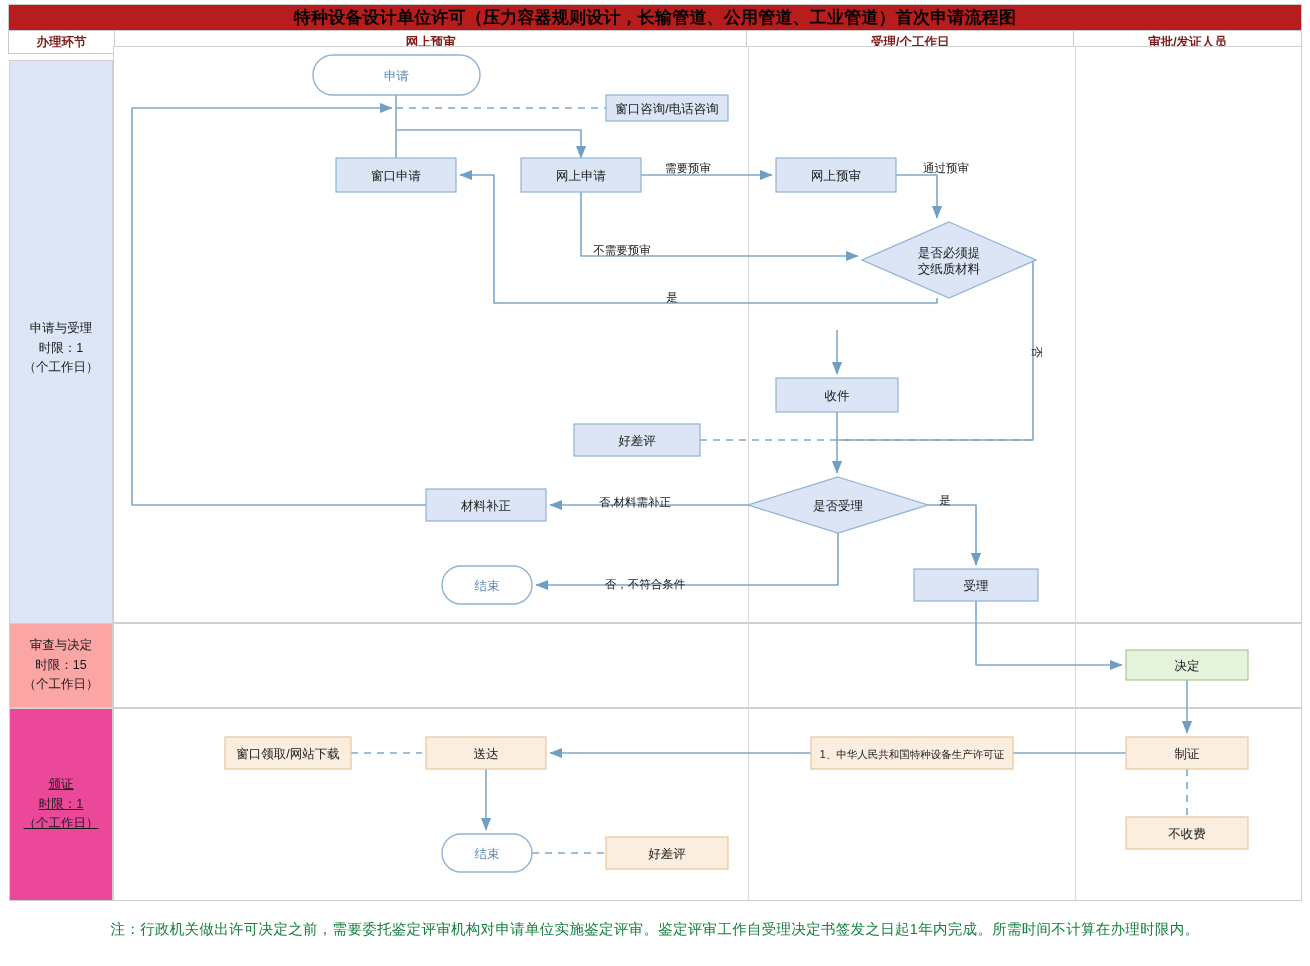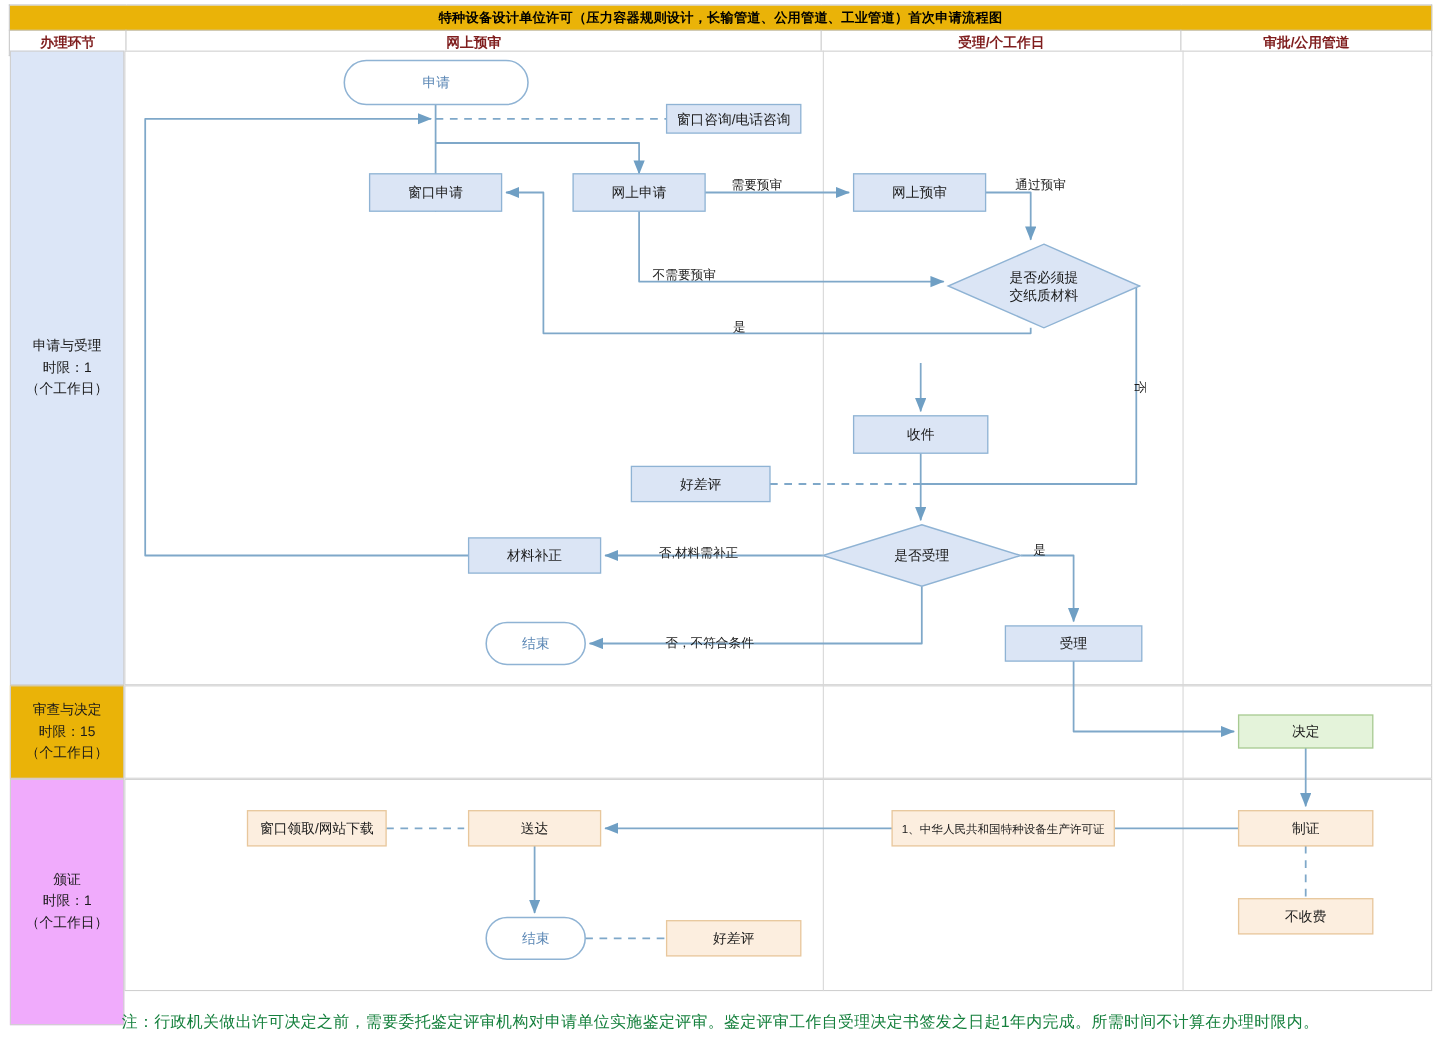--- a/index.html
+++ b/index.html
@@ -4,21 +4,21 @@
 <style>
   html,body{margin:0;padding:0;background:#ffffff;}
   body{font-family:"Liberation Sans","DejaVu Sans",sans-serif;}
   #page{position:relative;width:1310px;height:966px;overflow:hidden;background:#fff;}
 
   
   .tbl{position:absolute;left:8px;top:4px;width:1294px;border-collapse:collapse;}
   .title-cell{
     border:1px solid #c9c9c9;
     height:20px;text-align:center;vertical-align:middle;
-    font-size:12px;font-weight:bold;color:#000;background:#eab308;
+    font-size:17px;font-weight:bold;color:#000;background:#b91c1c;
     letter-spacing:.2px;
     font-family:Liberation Serif, serif;
   }
   .hdr-cell{
     border:1px solid #c9c9c9;height:20px;text-align:center;vertical-align:middle;
     font-size:12.5px;font-weight:bold;color:#7f1d1d;background:#fff;
   }
   .lane-label{
     position:absolute;display:flex;align-items:center;justify-content:center;
     box-sizing:border-box;border:1px solid #d0d0d0;
@@ -44,36 +44,36 @@
 
   <table class="tbl">
     <tbody>
         <tr>
       <td class="title-cell" colspan="4">特种设备设计单位许可（压力容器规则设计，长输管道、公用管道、工业管道）首次申请流程图</td>
     </tr>
     <tr>
       <td class="hdr-cell" style="width:104px">办理环节</td>
       <td class="hdr-cell" style="width:636px">网上预审</td>
       <td class="hdr-cell" style="width:327px">受理/个工作日</td>
-      <td class="hdr-cell" style="width:227px">审批/公用管道</td>
+      <td class="hdr-cell" style="width:227px">审批/发证人员</td>
     </tr>
   </tbody>
     </table>
 
-  <div class="lane-label" style="left:9px;top:46px;width:104px;height:577px;background:#dce6f7;">申请与受理
+  <div class="lane-label" style="left:9px;top:60px;width:104px;height:577px;background:#dce6f7;">申请与受理
 时限：1
 （个工作日）</div>
   <div class="lane-body" style="left:113px;top:46px;width:1189px;height:577px;"></div>
 
-  <div class="lane-label" style="left:9px;top:623px;width:104px;height:85px;background:#eab308;">审查与决定
+  <div class="lane-label" style="left:9px;top:623px;width:104px;height:85px;background:#fca5a5;">审查与决定
 时限：15
 （个工作日）</div>
   <div class="lane-body" style="left:113px;top:623px;width:1189px;height:85px;"></div>
 
-  <div class="lane-label" style="left:9px;top:708px;width:104px;height:224px;background:#f0abfc;">颁证
+  <div class="lane-label" style="left:9px;top:708px;width:104px;height:193px;background:#ec4899;text-decoration:underline;">颁证
 时限：1
 （个工作日）</div>
   <div class="lane-body" style="left:113px;top:708px;width:1189px;height:193px;"></div>
 
   <div class="vdiv" style="left:748px;top:46px;height:855px;"></div>
   <div class="vdiv" style="left:1075px;top:46px;height:855px;"></div>
 
   <svg class="flow" viewBox="0 0 1310 966">
     <defs>
       <marker id="arw" markerWidth="9" markerHeight="9" refX="7.6" refY="3.2" orient="auto" markerUnits="strokeWidth">

